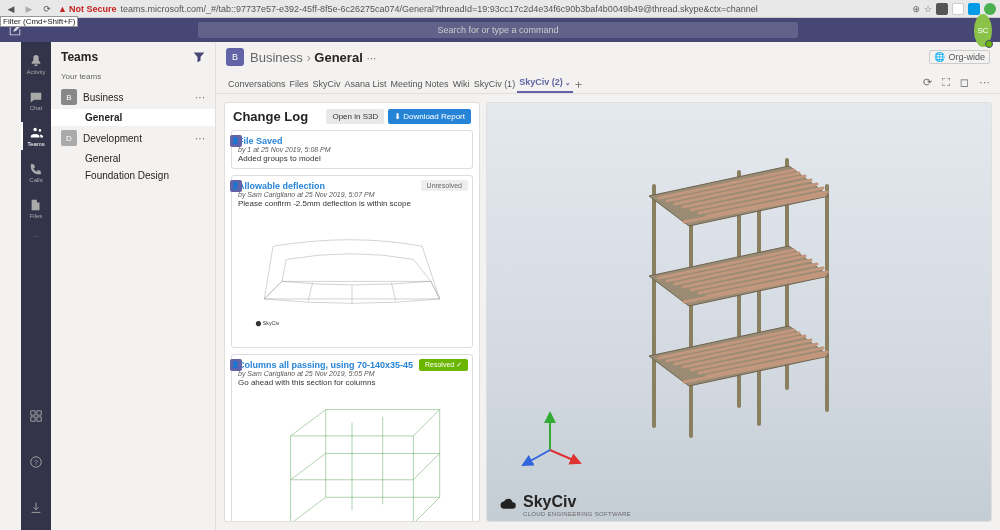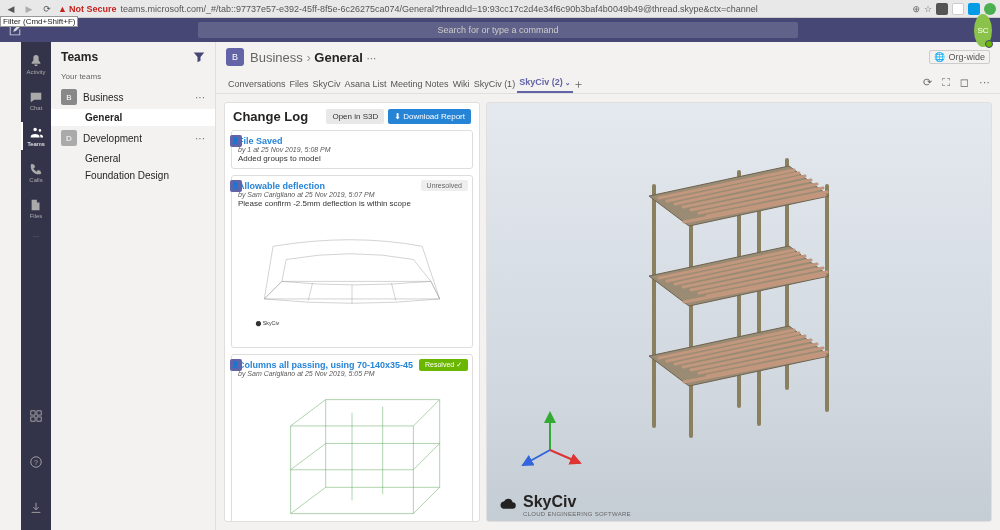--- a/index.html
+++ b/index.html
@@ -288,20 +288,21 @@
                 <text x="20" y="120" font-size="6" fill="#333">⬤ SkyCiv</text>
               </svg>
             </div>
           </div>
 
           <div class="entry">
             <div class="uic">👤</div>
             <div class="badge res">Resolved ✓</div>
             <div class="etitle">Columns all passing, using 70-140x35-45</div>
             <div class="emeta">by Sam Carigliano at 25 Nov 2019, 5:05 PM</div>
+            <div class="edesc">Go ahead with this section for columns</div>
             <div class="eimg" style="height:160px">
               <svg viewBox="0 0 260 160">
                 <g stroke="#6a6" stroke-width="0.6" fill="none">
                   <path d="M60 140 L200 140 L230 110 L100 110 Z"></path>
                   <path d="M60 90 L200 90 L230 60 L100 60 Z"></path>
                   <path d="M60 40 L200 40 L230 10 L100 10 Z"></path>
                   <line x1="60" y1="140" x2="60" y2="40"></line>
                     <line x1="200" y1="140" x2="200" y2="40"></line>
                   <line x1="100" y1="110" x2="100" y2="10"></line>
                     <line x1="230" y1="110" x2="230" y2="10"></line>

